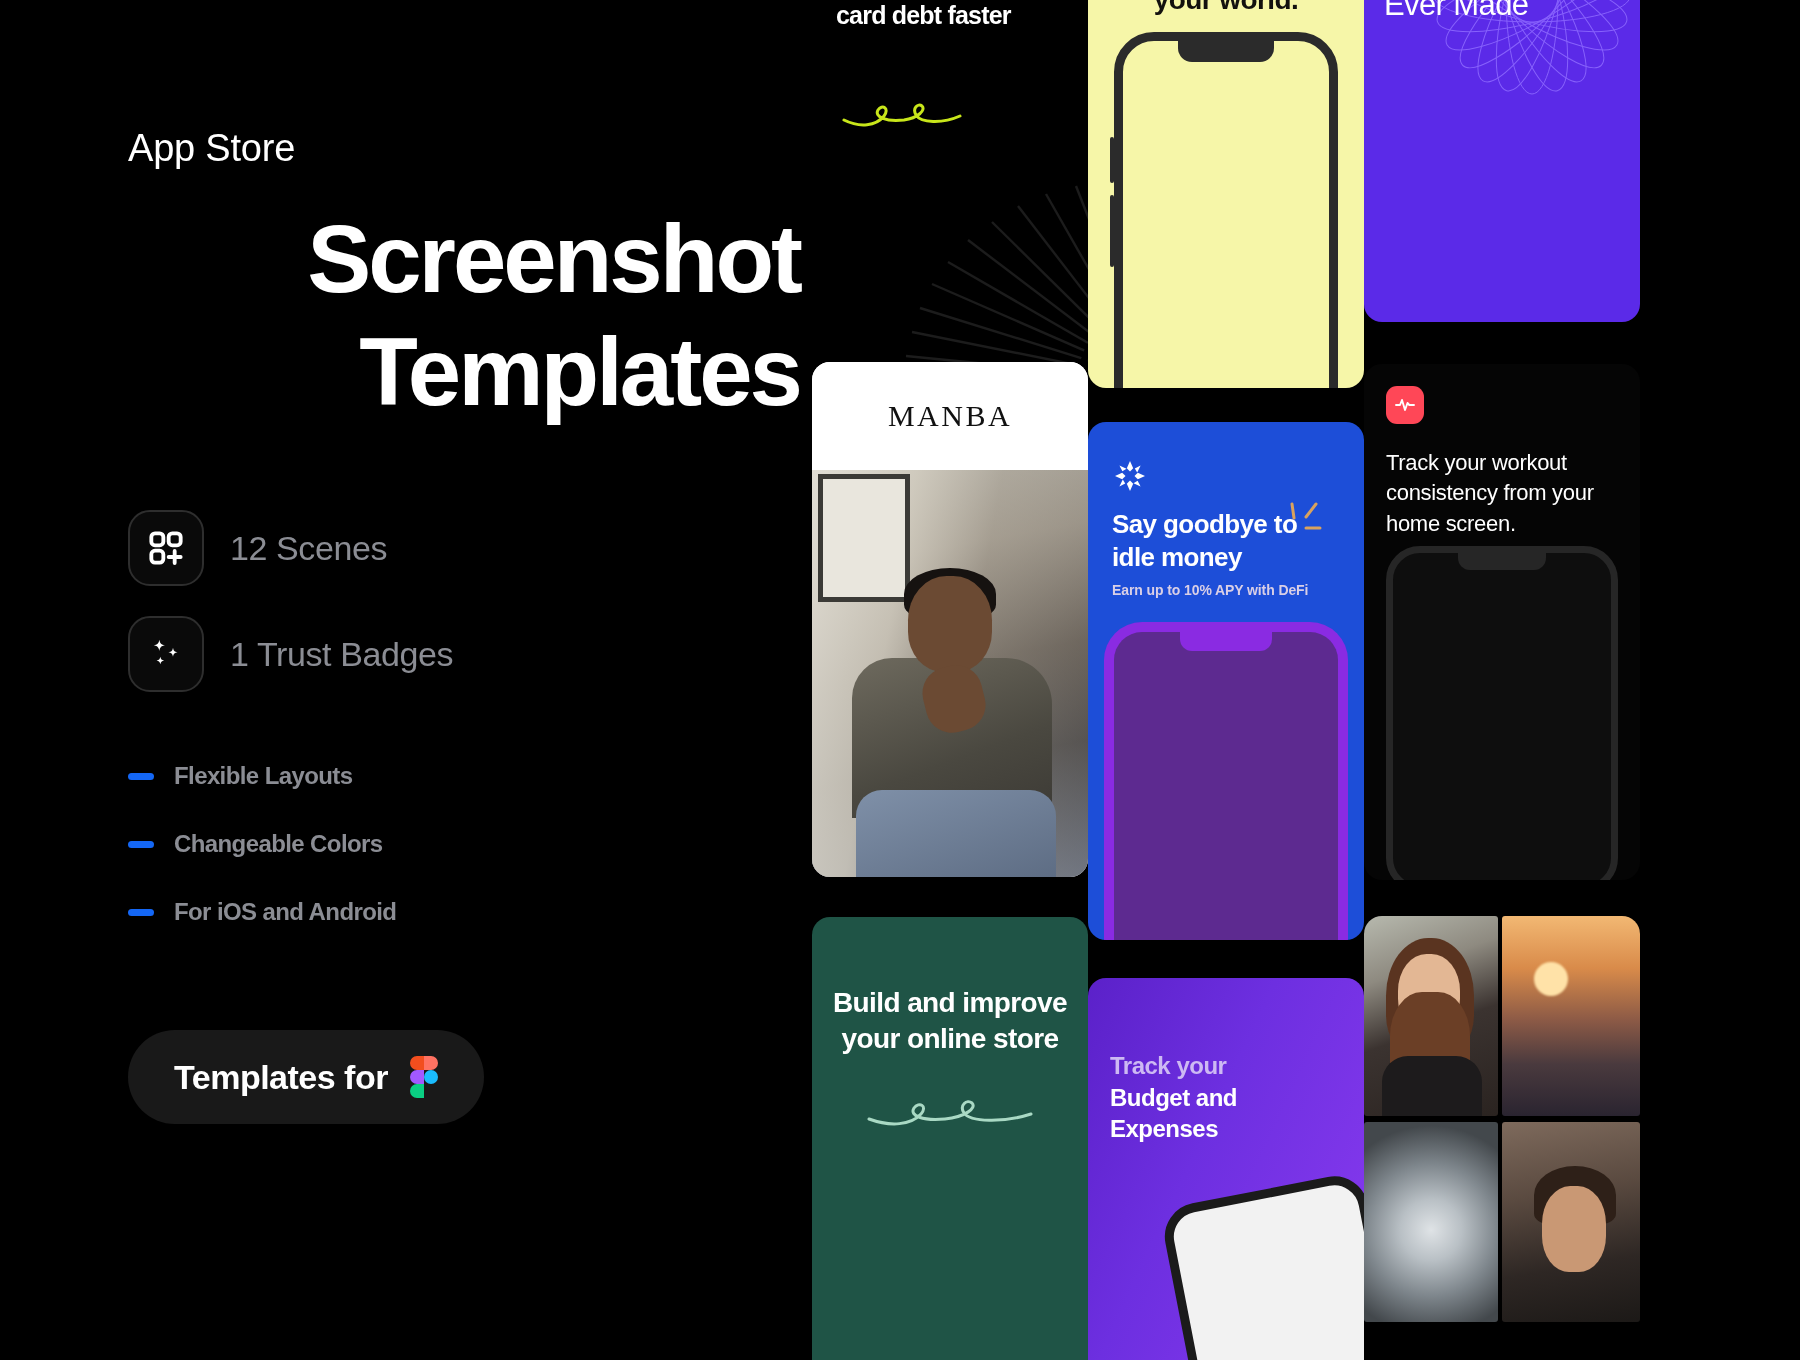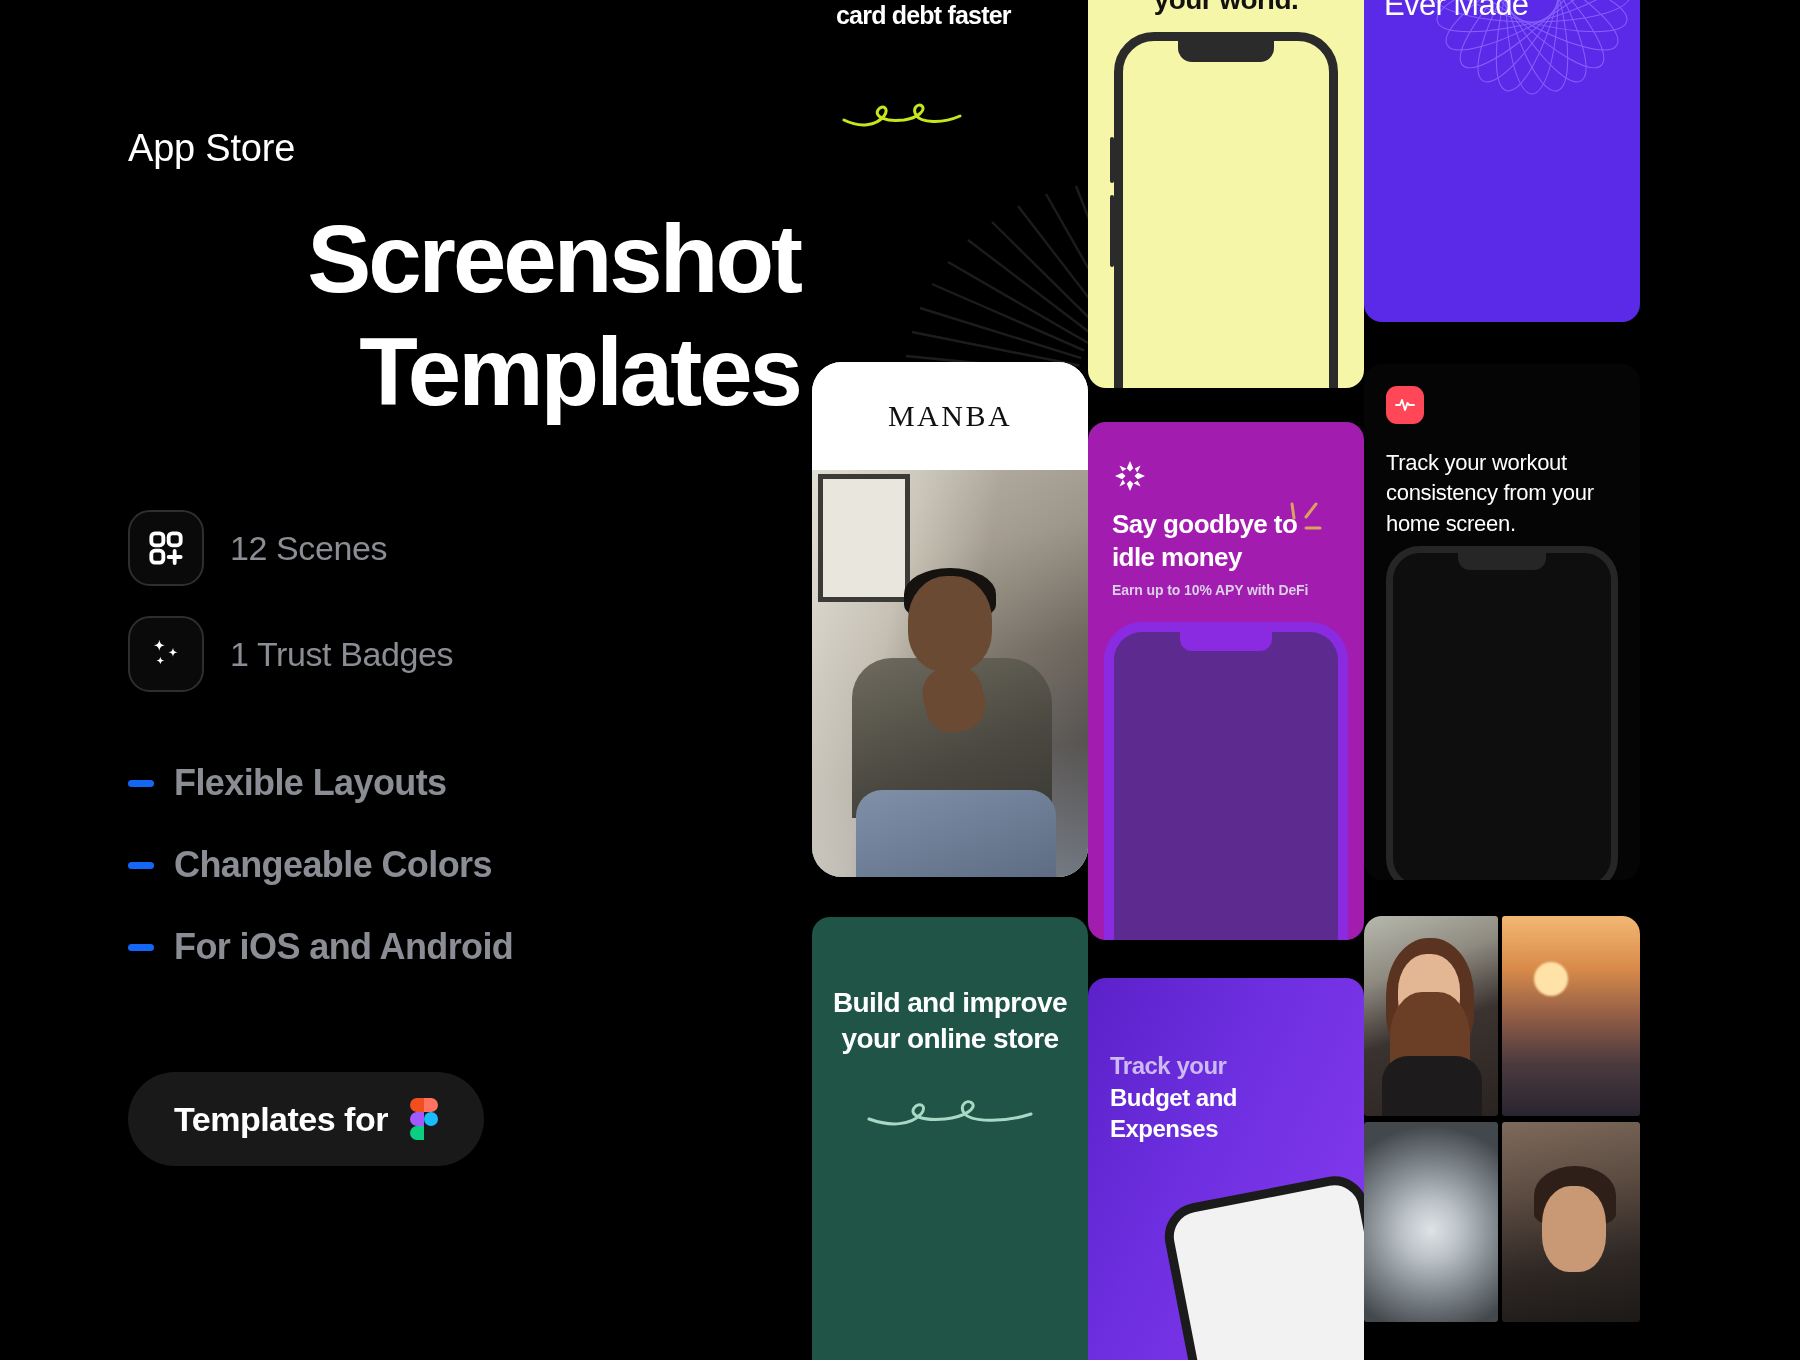--- a/index.html
+++ b/index.html
@@ -47,21 +47,21 @@
   .feature-list { margin-top: 70px; }
   .feature-row {
     display: flex; align-items: center; gap: 20px;
     margin-bottom: 40px;
   }
   .dash {
     width: 26px; height: 7px; border-radius: 4px;
     background: #1467f5; flex: none;
   }
   .feature-label {
-    font-size: 36px; color: #8b8d94; font-weight: 700;
+    font-size: 24px; color: #8b8d94; font-weight: 700;
     letter-spacing: -0.6px;
   }
 
   .cta {
     margin-top: 64px;
     display: inline-flex; align-items: center; gap: 22px;
     background: #191919; border-radius: 999px;
     padding: 26px 46px;
   }
   .cta-label { font-size: 34px; color: #fff; font-weight: 700; letter-spacing: -0.5px; }
@@ -80,21 +80,21 @@
   
   .c-debt { left: 0; top: -150px; width: 276px; height: 525px; background: #000; }
   .c-debt .txt {
     position:absolute; left: 24px; top: 150px; right: 28px;
     color:#fff; font-size: 25px; font-weight: 700; line-height: 1.22; letter-spacing:-0.8px;
   }
   .squiggle { position:absolute; left: 30px; top: 248px; width: 120px; height: 34px; }
   .sunburst { position:absolute; left: 10px; top: 230px; width: 340px; height: 340px; }
 
   
-  .c-manba { left: 0; top: 362px; width: 276px; height: 515px; background:#fff;border-radius:30px; }
+  .c-manba { left: 0; top: 362px; width: 276px; height: 515px; background:#fff; }
   .manba-top { height: 108px; display:flex; align-items:center; justify-content:center; background:#fff; }
   .manba-word { font-family:"Liberation Serif", serif; font-size: 30px; letter-spacing: 2.5px; color:#111; }
   .manba-photo { height: 407px; position:relative; overflow:hidden;
     background: linear-gradient(170deg,#cfcabd 0%,#b4aa9a 22%,#6d6358 48%,#4d4a49 70%,#7d8698 100%); }
   .mp-wall { position:absolute; inset:0; background:
       linear-gradient(100deg, rgba(226,223,214,0.92) 0%, rgba(208,203,191,0.85) 30%, rgba(150,145,136,0.5) 55%, rgba(90,88,86,0.35) 100%); }
   .mp-frame { position:absolute; left:6px; top:4px; width:92px; height:128px;
     background:#e9e6dd; border:5px solid #3b3a36; }
   .mp-head { position:absolute; left:96px; top:106px; width:84px; height:96px;
     background:#6b4a33; border-radius:46% 46% 42% 42%; }
@@ -118,21 +118,21 @@
   .c-yellow .txt { position:absolute; left:18px; right:18px; top:220px; text-align:center;
     color:#13110e; font-size:28px; font-weight:700; letter-spacing:-0.6px; }
   .phone-y { position:absolute; left:26px; top: 268px; width:224px; height:420px;
     border:9px solid #2b2b2b; border-radius:40px; background:#f6f6a8; }
   .notch-y { position:absolute; left:50%; transform:translateX(-50%); top:-1px;
     width:96px; height:22px; background:#2b2b2b; border-radius:0 0 14px 14px; }
   .btn-y { position:absolute; left:-13px; top:96px; width:4px; height:46px; background:#2b2b2b; border-radius:3px; }
   .btn-y2 { position:absolute; left:-13px; top:154px; width:4px; height:72px; background:#2b2b2b; border-radius:3px; }
 
   
-  .c-defi { left: 276px; top: 422px; width: 276px; height: 518px; background:#a21caf; }
+  .c-defi { left: 276px; top: 422px; width: 276px; height: 518px; background:#1d4ed8; }
   .burst { position:absolute; left:24px; top:36px; width:36px; height:36px; }
   .c-defi .hl { position:absolute; left:24px; top:86px; right:20px;
     color:#fff; font-size:26px; font-weight:700; line-height:1.28; letter-spacing:-0.6px; }
   .c-defi .sub { position:absolute; left:24px; top:160px; right:18px;
     color:#d9cfe6; font-size:14px; font-weight:700; letter-spacing:-0.1px; }
   .sparkles { position:absolute; right:32px; top:78px; width:50px; height:50px; }
   .phone-p { position:absolute; left:16px; top:200px; width:244px; height:330px;
     border:10px solid #8a2be2; border-top-left-radius:38px; border-top-right-radius:38px;
     border-bottom:none; background:#5d2a90; }
   .notch-p { position:absolute; left:50%; transform:translateX(-50%); top:-1px;

